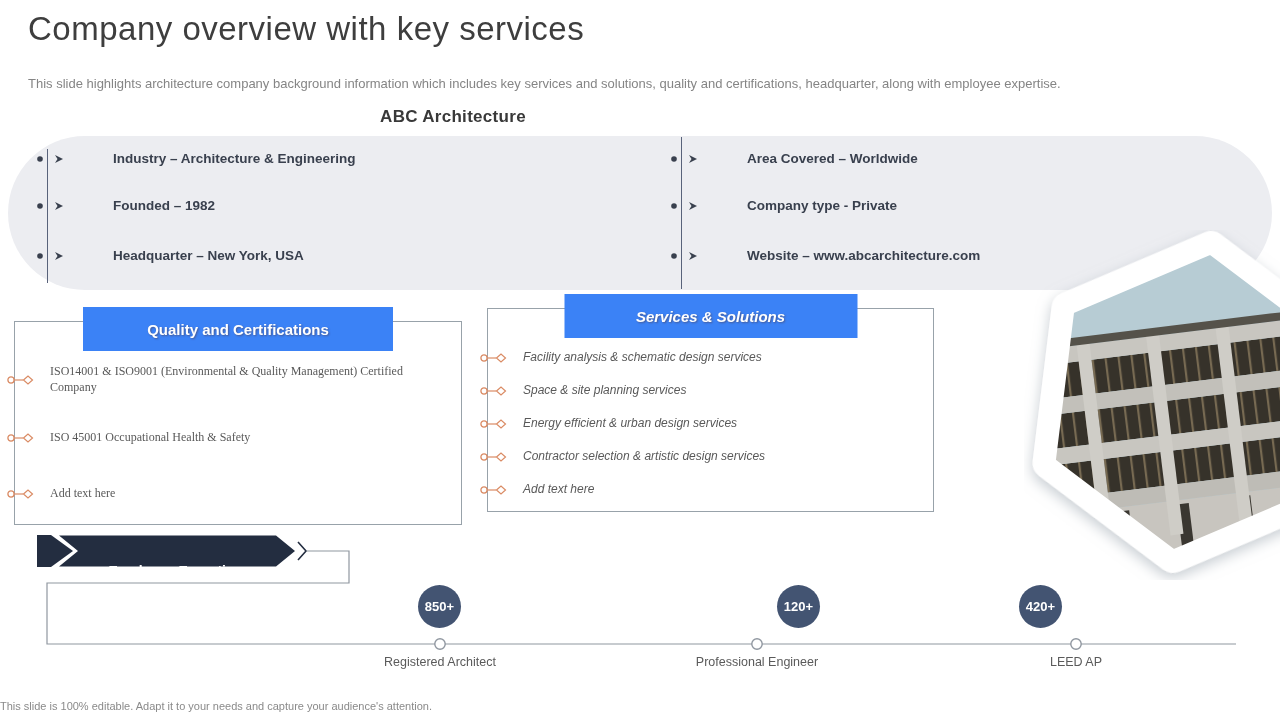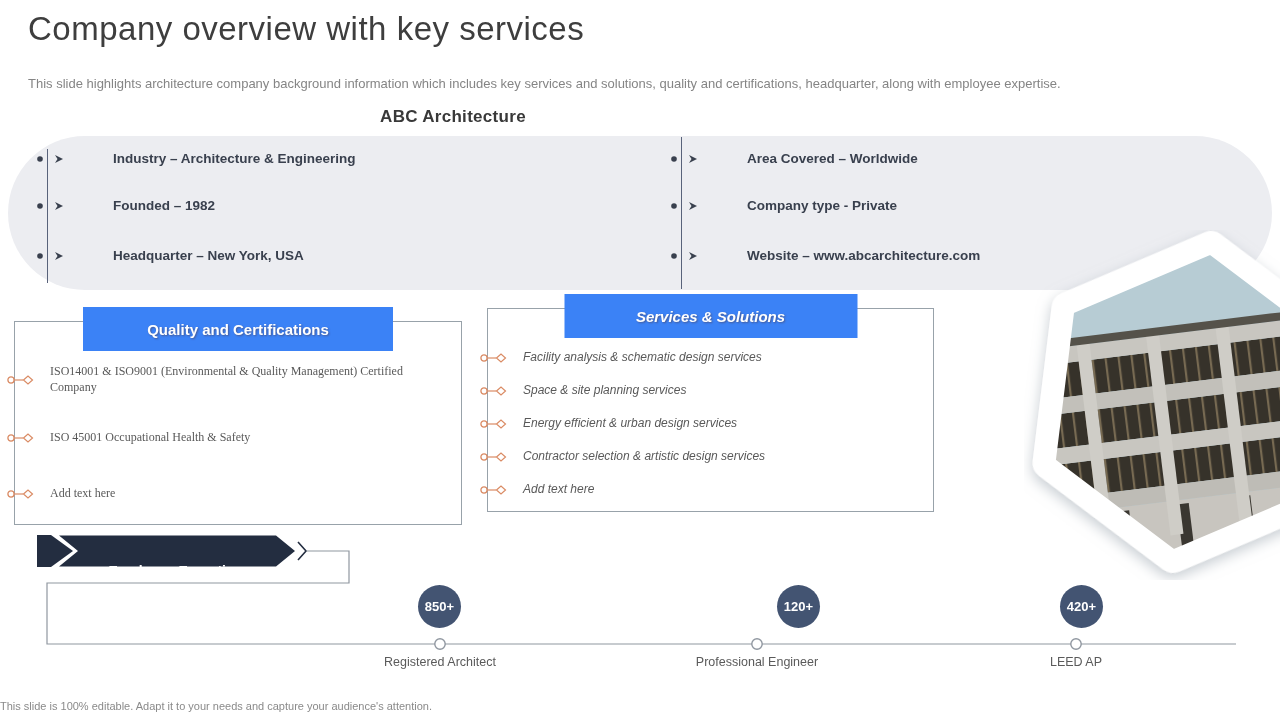--- a/index.html
+++ b/index.html
@@ -173,21 +173,21 @@
     <path d="M298,542 L306,551 L298,560" fill="none" stroke="#232d40" stroke-width="1.6"></path>
     <circle cx="440" cy="644" r="5.2" fill="#ffffff" stroke="#9097a0" stroke-width="1.4"></circle>
     <circle cx="757" cy="644" r="5.2" fill="#ffffff" stroke="#9097a0" stroke-width="1.4"></circle>
     <circle cx="1076" cy="644" r="5.2" fill="#ffffff" stroke="#9097a0" stroke-width="1.4"></circle>
   </svg>
 
   <div class="abs" id="banner-label">Employee Expertise</div>
 
   <div class="stat-circle" style="left:418px">850+</div>
   <div class="stat-circle" style="left:777px">120+</div>
-  <div class="stat-circle" style="left:1060px">420+</div>
+  <div class="stat-circle" style="left:1019px">420+</div>
 
   <div class="stat-label" style="left:330px">Registered Architect</div>
   <div class="stat-label" style="left:647px">Professional Engineer</div>
   <div class="stat-label" style="left:966px">LEED AP</div>
 
   <svg class="abs" id="hexagon" viewBox="0 0 340 350">
     <defs>
       <clipPath id="hexclip">
           <path d="M168,17 L302,94.5 L302,249.5 L168,327 L34,249.5 L34,94.5 Z"></path>
         </clipPath>

